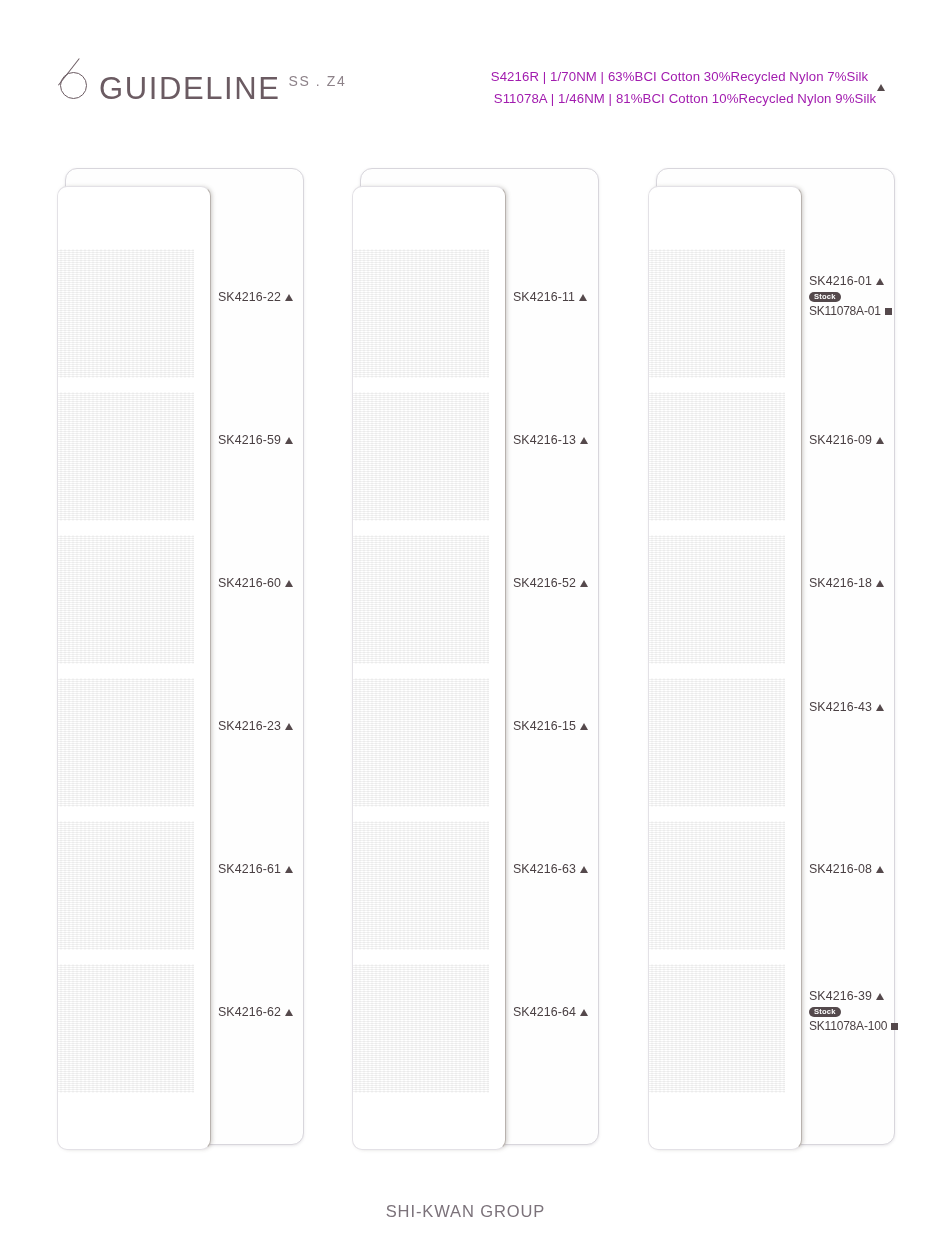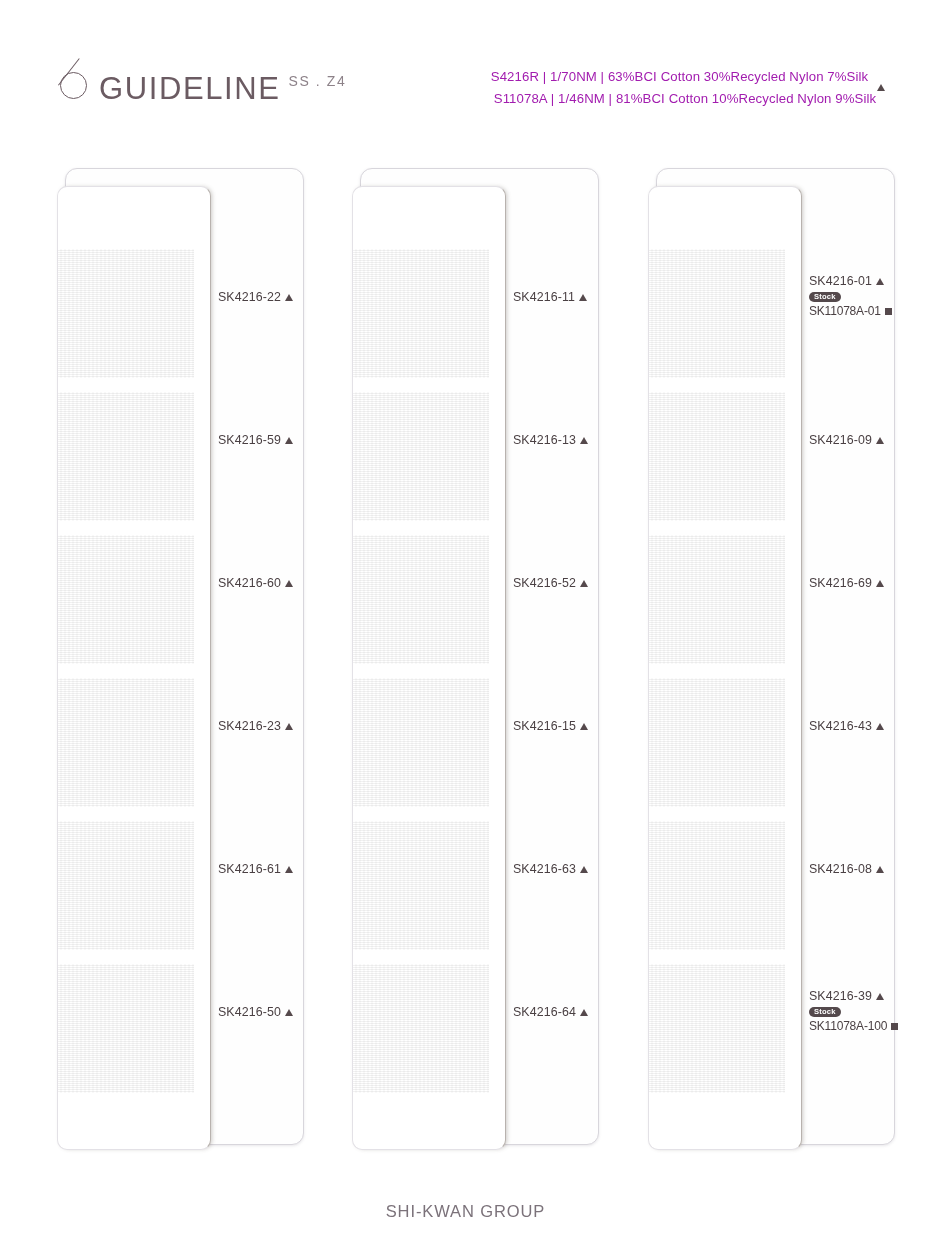--- a/index.html
+++ b/index.html
@@ -315,21 +315,21 @@
         </div>
       </div>
       <div class="label-group" style="top:694px">
         <div class="label-row">
           <span class="label-code">SK4216-61</span>
           <span class="sym-tri"></span>
         </div>
       </div>
       <div class="label-group" style="top:837px">
         <div class="label-row">
-          <span class="label-code">SK4216-50</span>
+          <span class="label-code">SK4216-62</span>
           <span class="sym-tri"></span>
         </div>
       </div>
     </div>
   </div>
 
   <div class="column col-1">
     <div class="back-card"></div>
     <div class="front-card">
       <div class="swatch-stack">
@@ -432,25 +432,25 @@
         </div>
       </div>
       <div class="label-group" style="top:265px">
         <div class="label-row">
           <span class="label-code">SK4216-09</span>
           <span class="sym-tri"></span>
         </div>
       </div>
       <div class="label-group" style="top:408px">
         <div class="label-row">
-          <span class="label-code">SK4216-69</span>
-          <span class="sym-tri"></span>
-        </div>
-      </div>
-      <div class="label-group" style="top:551px">
+          <span class="label-code">SK4216-18</span>
+          <span class="sym-tri"></span>
+        </div>
+      </div>
+      <div class="label-group" style="top:532px">
         <div class="label-row">
           <span class="label-code">SK4216-43</span>
           <span class="sym-tri"></span>
         </div>
       </div>
       <div class="label-group" style="top:694px">
         <div class="label-row">
           <span class="label-code">SK4216-08</span>
           <span class="sym-tri"></span>
         </div>

